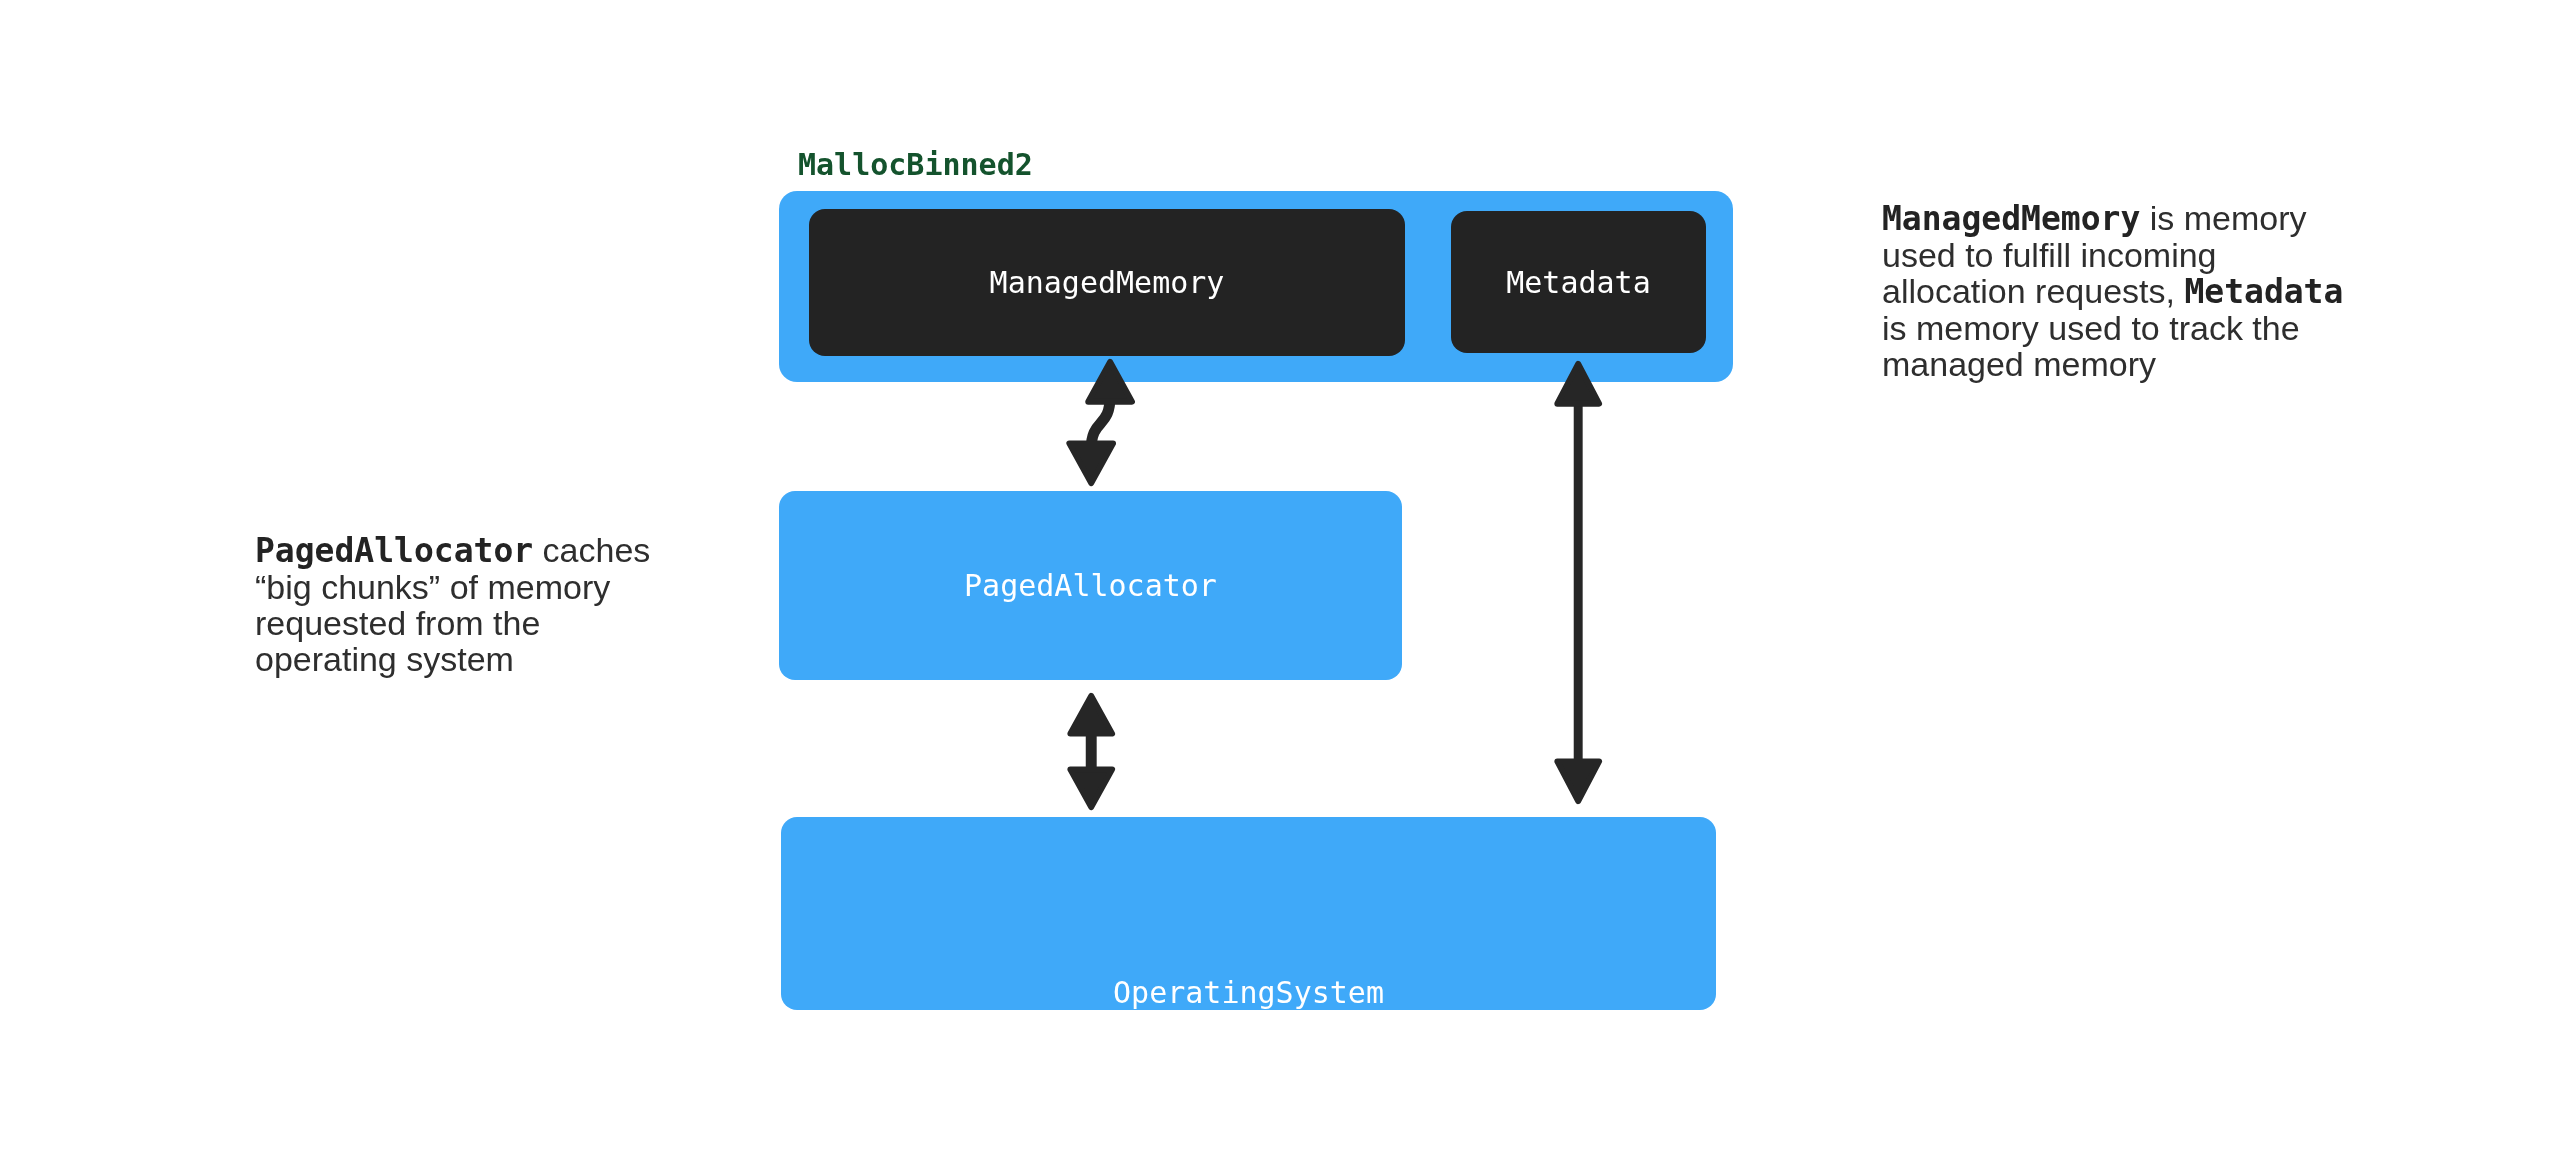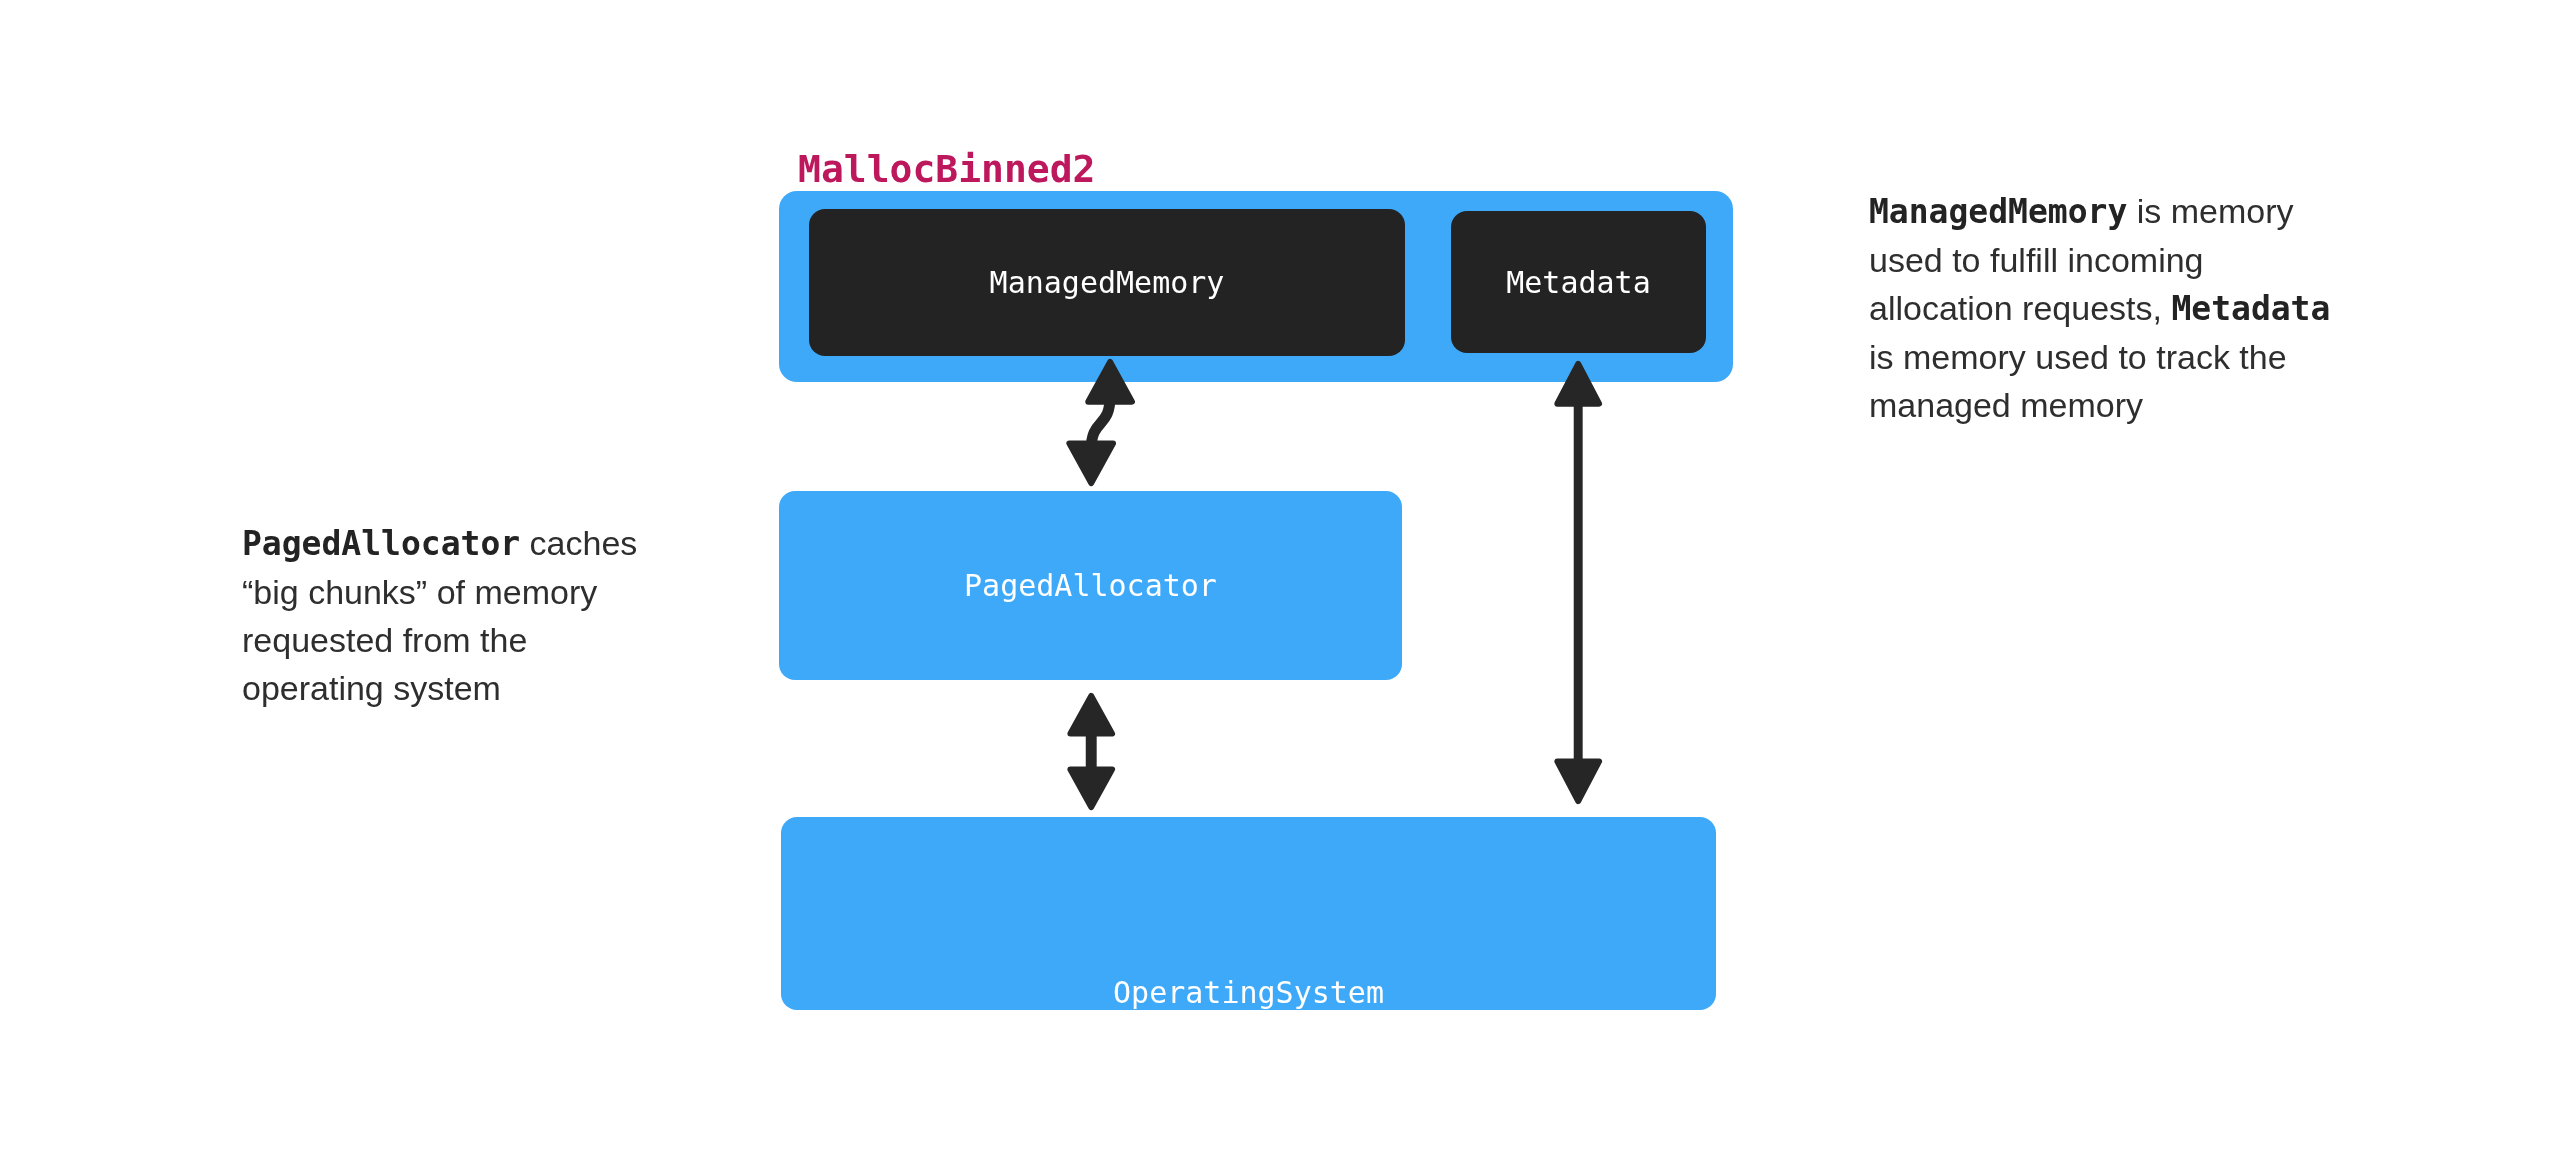--- a/index.html
+++ b/index.html
@@ -10,22 +10,22 @@
     background: #ffffff;
     font-family: "Liberation Sans", sans-serif;
     overflow: hidden;
   }
   .diagram-title {
     position: absolute;
     left: 798px;
     top: 147px;
     font-family: "DejaVu Sans Mono", monospace;
     font-weight: 700;
-    font-size: 38px;
-    color: #be185d;
+    font-size: 30px;
+    color: #14532d;
     white-space: nowrap;
   }
   .container-box {
     position: absolute;
     left: 779px;
     top: 191px;
     width: 954px;
     height: 191px;
     background: #3fa9f9;
     border-radius: 18px;
@@ -66,23 +66,23 @@
   .os-box { left: 781px; top: 817px; width: 935px; height: 193px; align-items: flex-end; }
   .arrows-layer {
     position: absolute;
     left: 0; top: 0;
     width: 2576px;
     height: 1177px;
     pointer-events: none;
   }
   .note {
     position: absolute;
-    margin: 0;
+    margin: 13px;
     font-size: 34px;
-    line-height: 48px;
+    line-height: 36px;
     color: #2e2e2e;
   }
   .note .code {
     font-family: "DejaVu Sans Mono", monospace;
     font-weight: 700;
     font-size: 33px;
     color: #232323;
   }
   .note-left { left: 242px; top: 519px; width: 407px; }
   .note-right { left: 1869px; top: 187px; width: 477px; }

